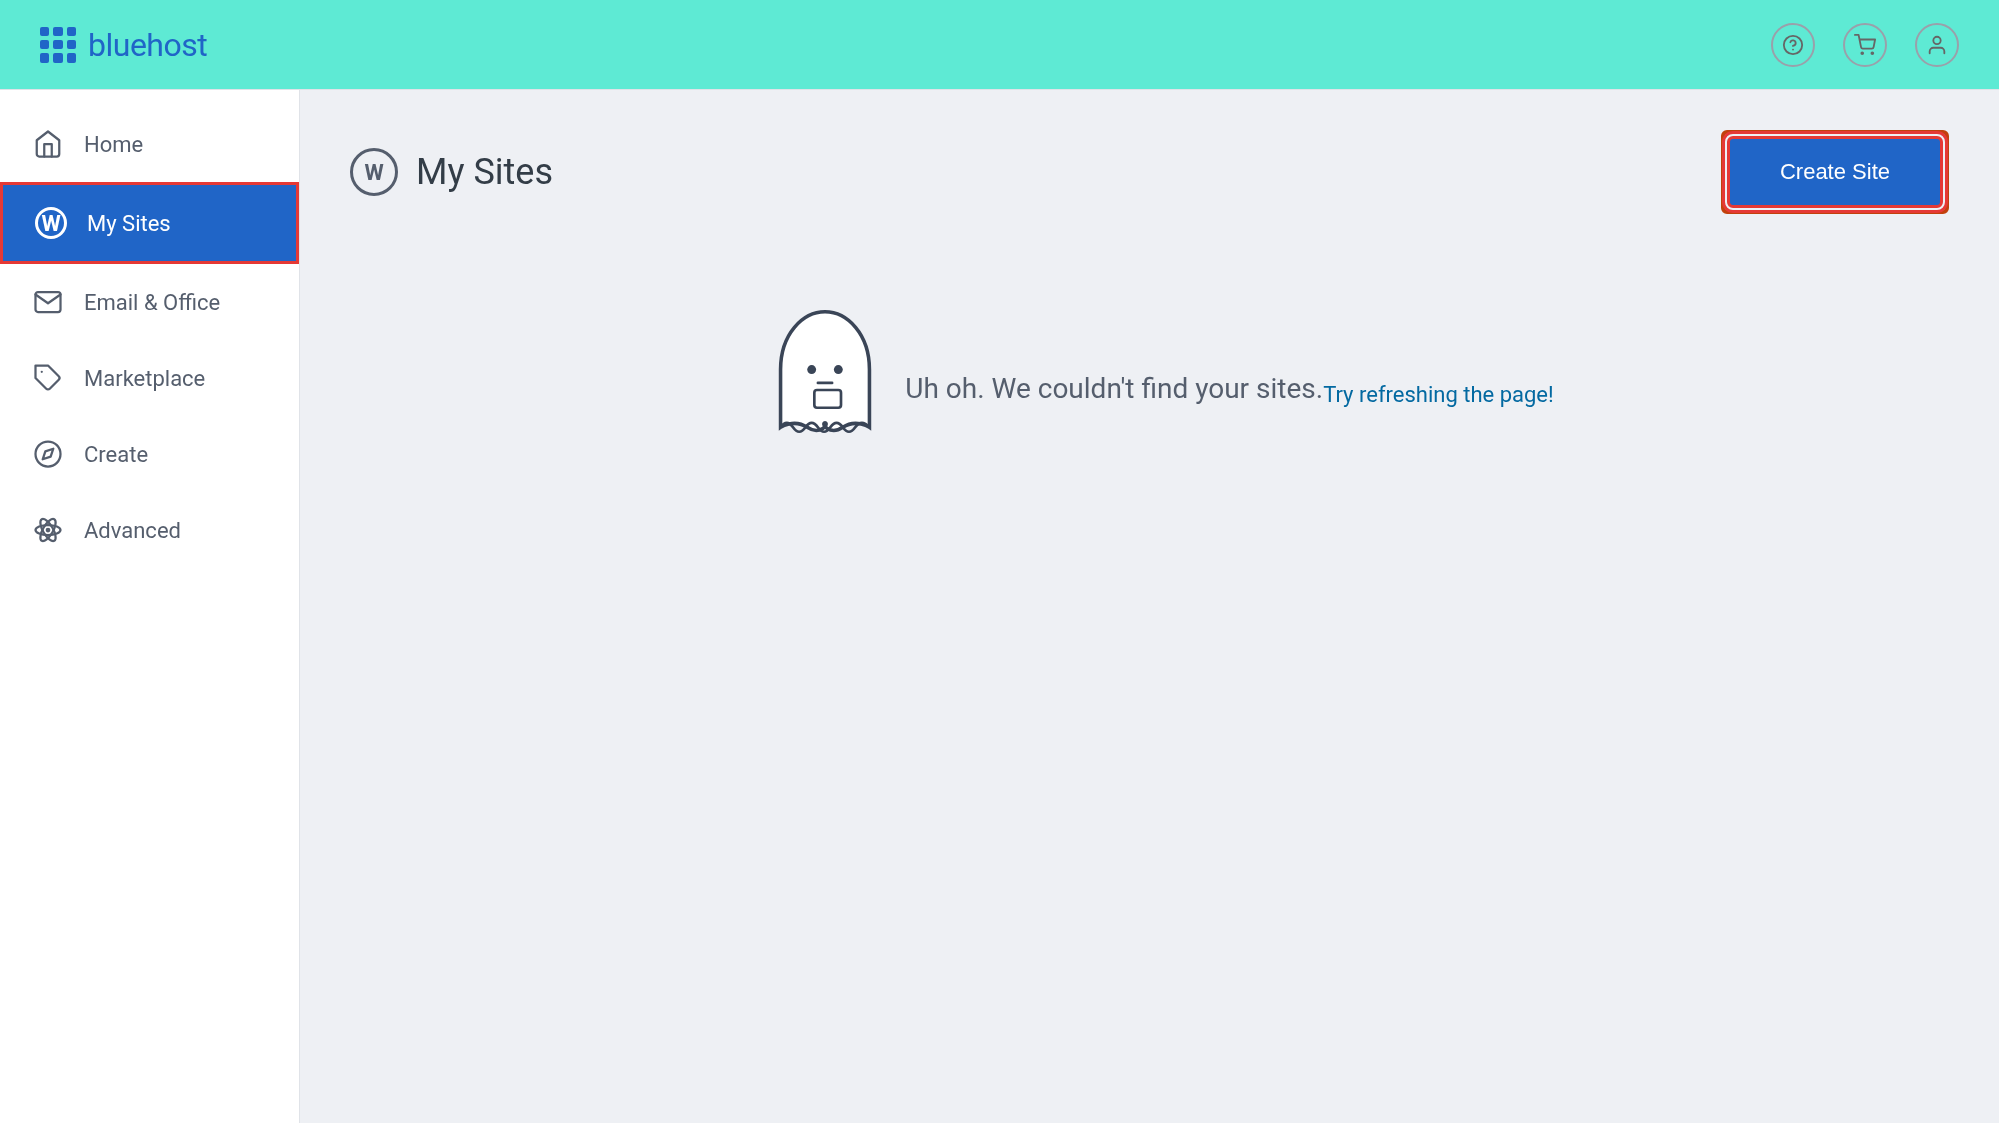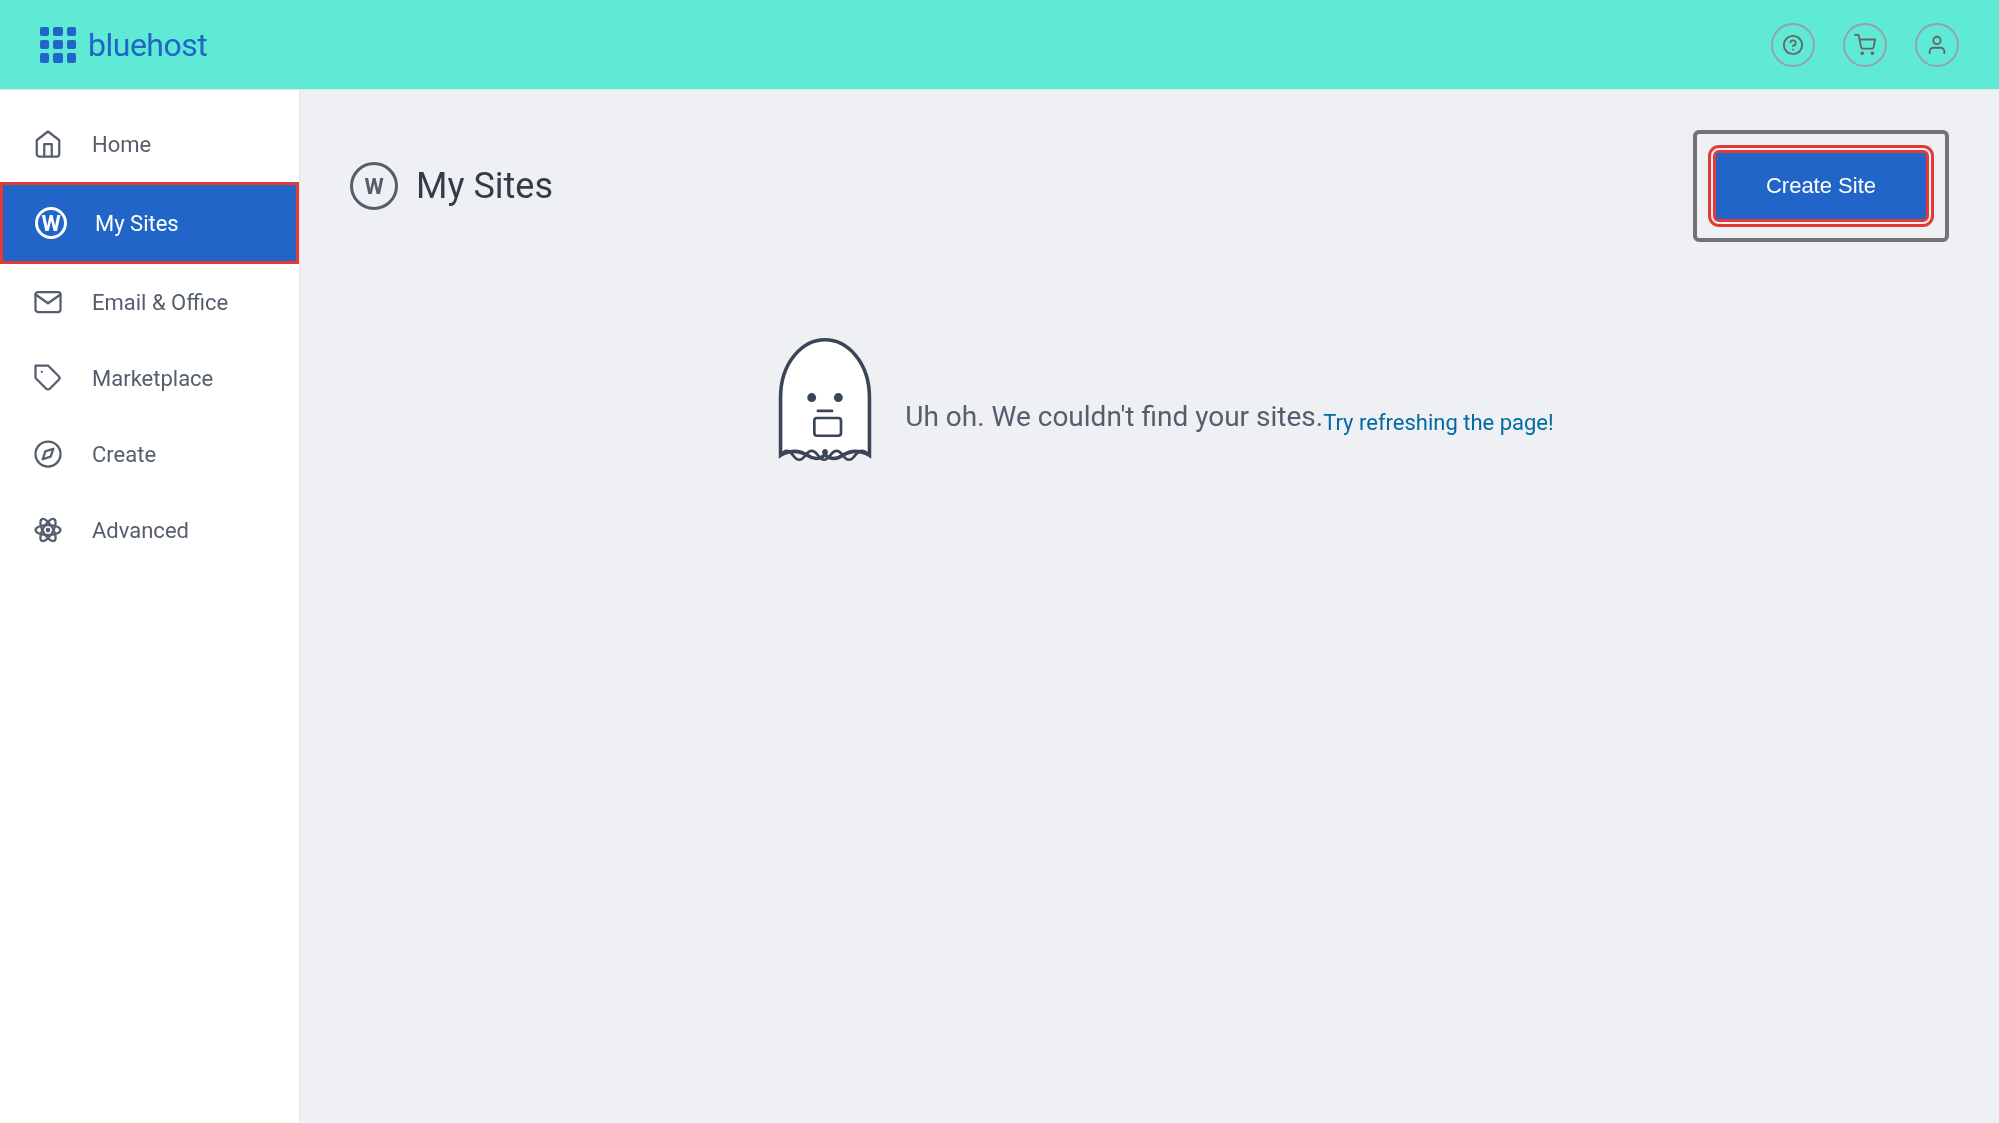--- a/index.html
+++ b/index.html
@@ -69,21 +69,21 @@
     .sidebar {
       width: 300px;
       background: #fff;
       border-right: 1px solid #e0e3e8;
       padding: 16px 0;
       flex-shrink: 0;
     }
     .sidebar-item {
       display: flex;
       align-items: center;
-      gap: 28px;
+      gap: 20px;
       padding: 22px 32px;
       cursor: pointer;
       color: #555e6d;
       font-size: 22px;
       font-weight: 400;
       position: relative;
     }
     .sidebar-item.active {
       background: #2065c7;
       color: #fff;
@@ -131,23 +131,23 @@
       padding: 20px 50px;
       font-size: 22px;
       border-radius: 6px;
       cursor: pointer;
       font-weight: 500;
       border: 3px solid #e53935;
       outline: 3px solid #e53935;
       outline-offset: 2px;
     }
     .create-site-btn-wrapper {
-      border: 4px solid #737373;
+      border: 4px solid #c2410c;
       border-radius: 6px;
-      padding: 16px;
+      padding: 2px;
     }
 
     
     .empty-state {
       display: flex;
       flex-direction: row;
       align-items: center;
       justify-content: center;
       margin-top: 80px;
     }

